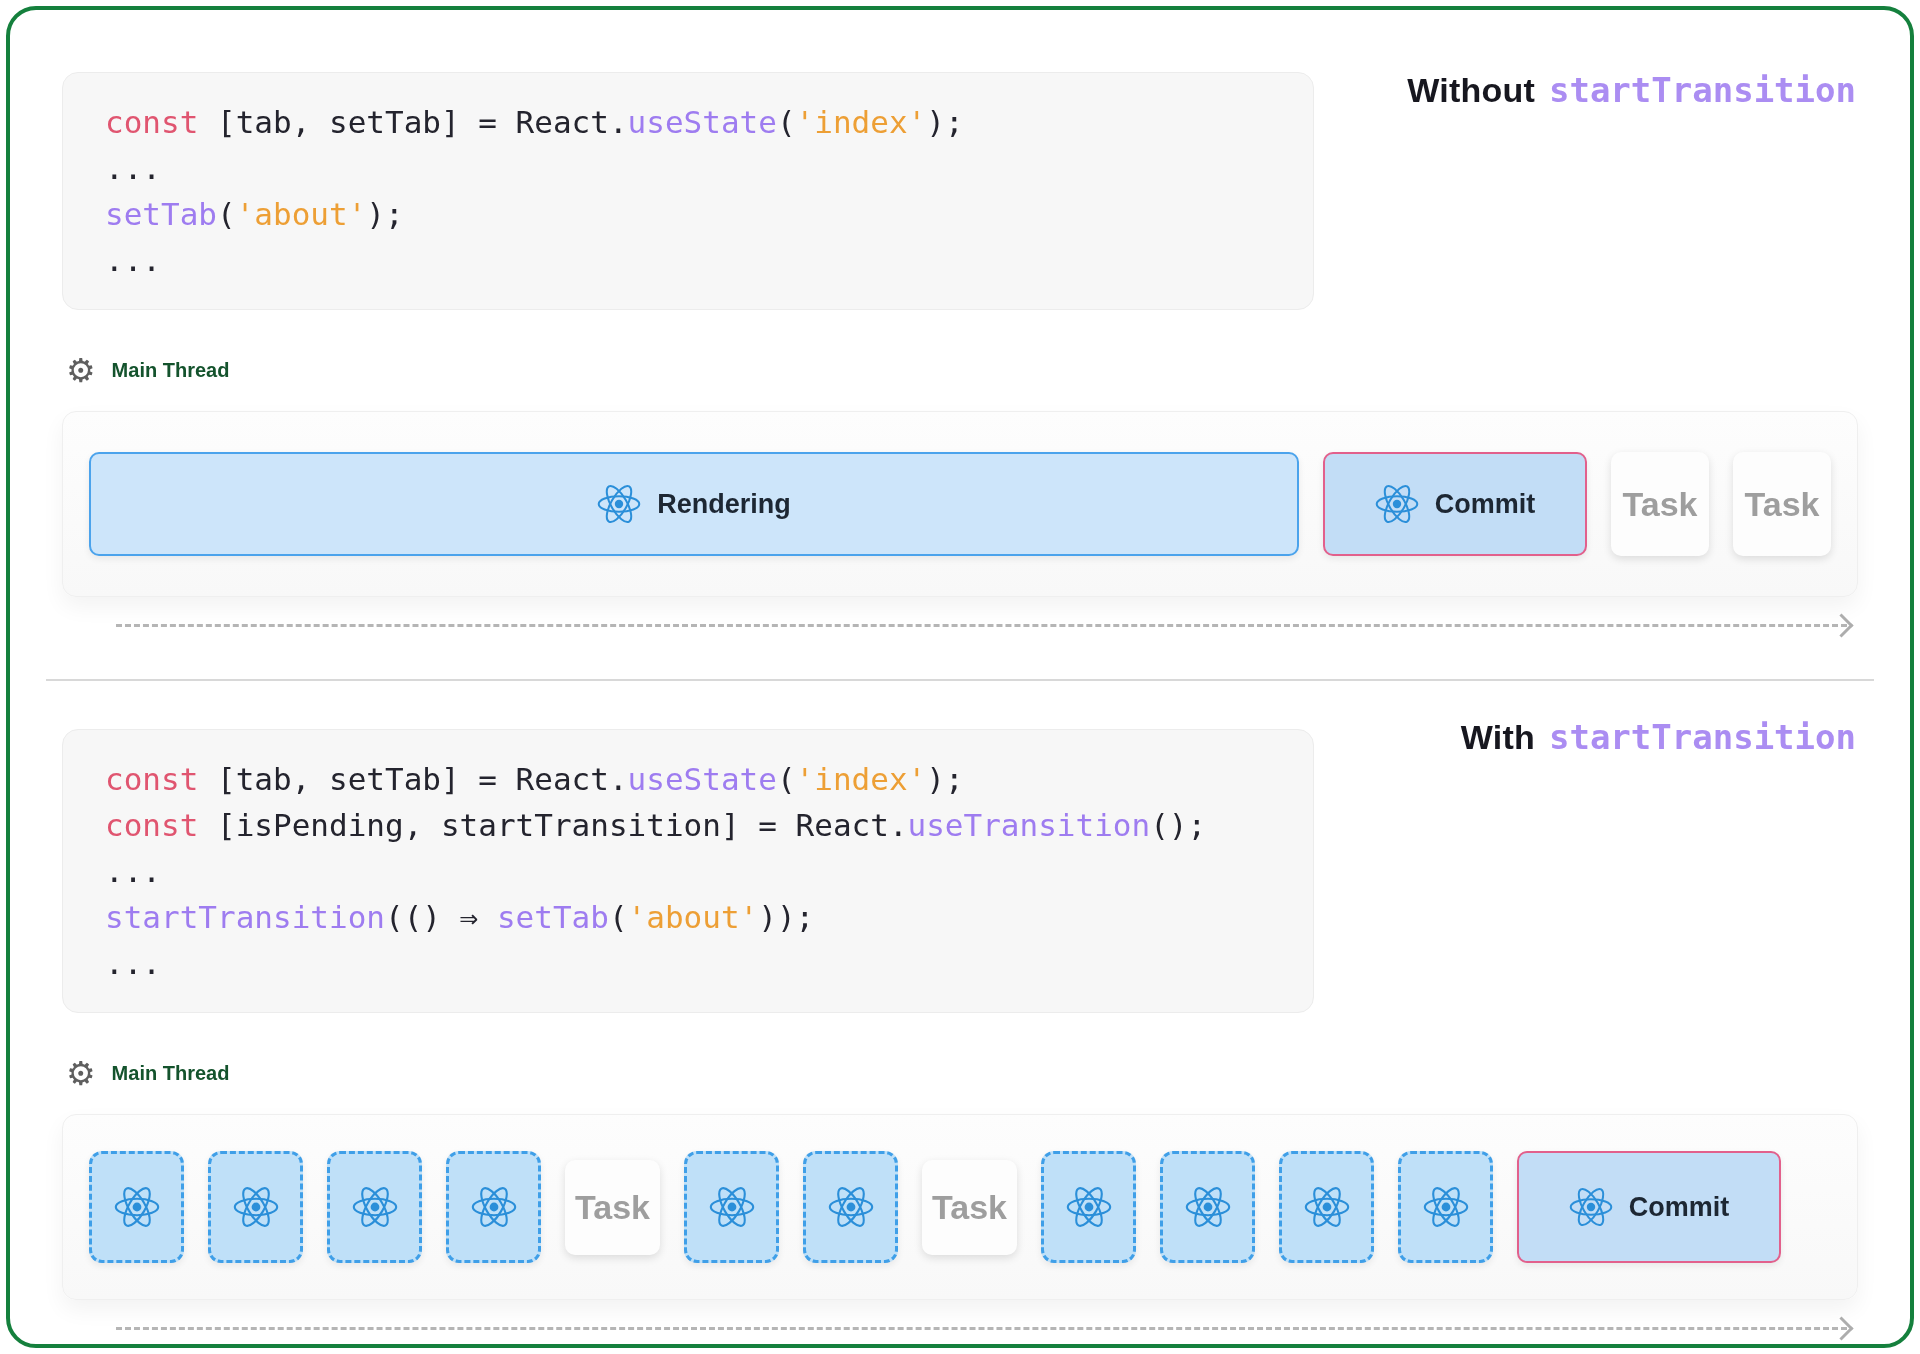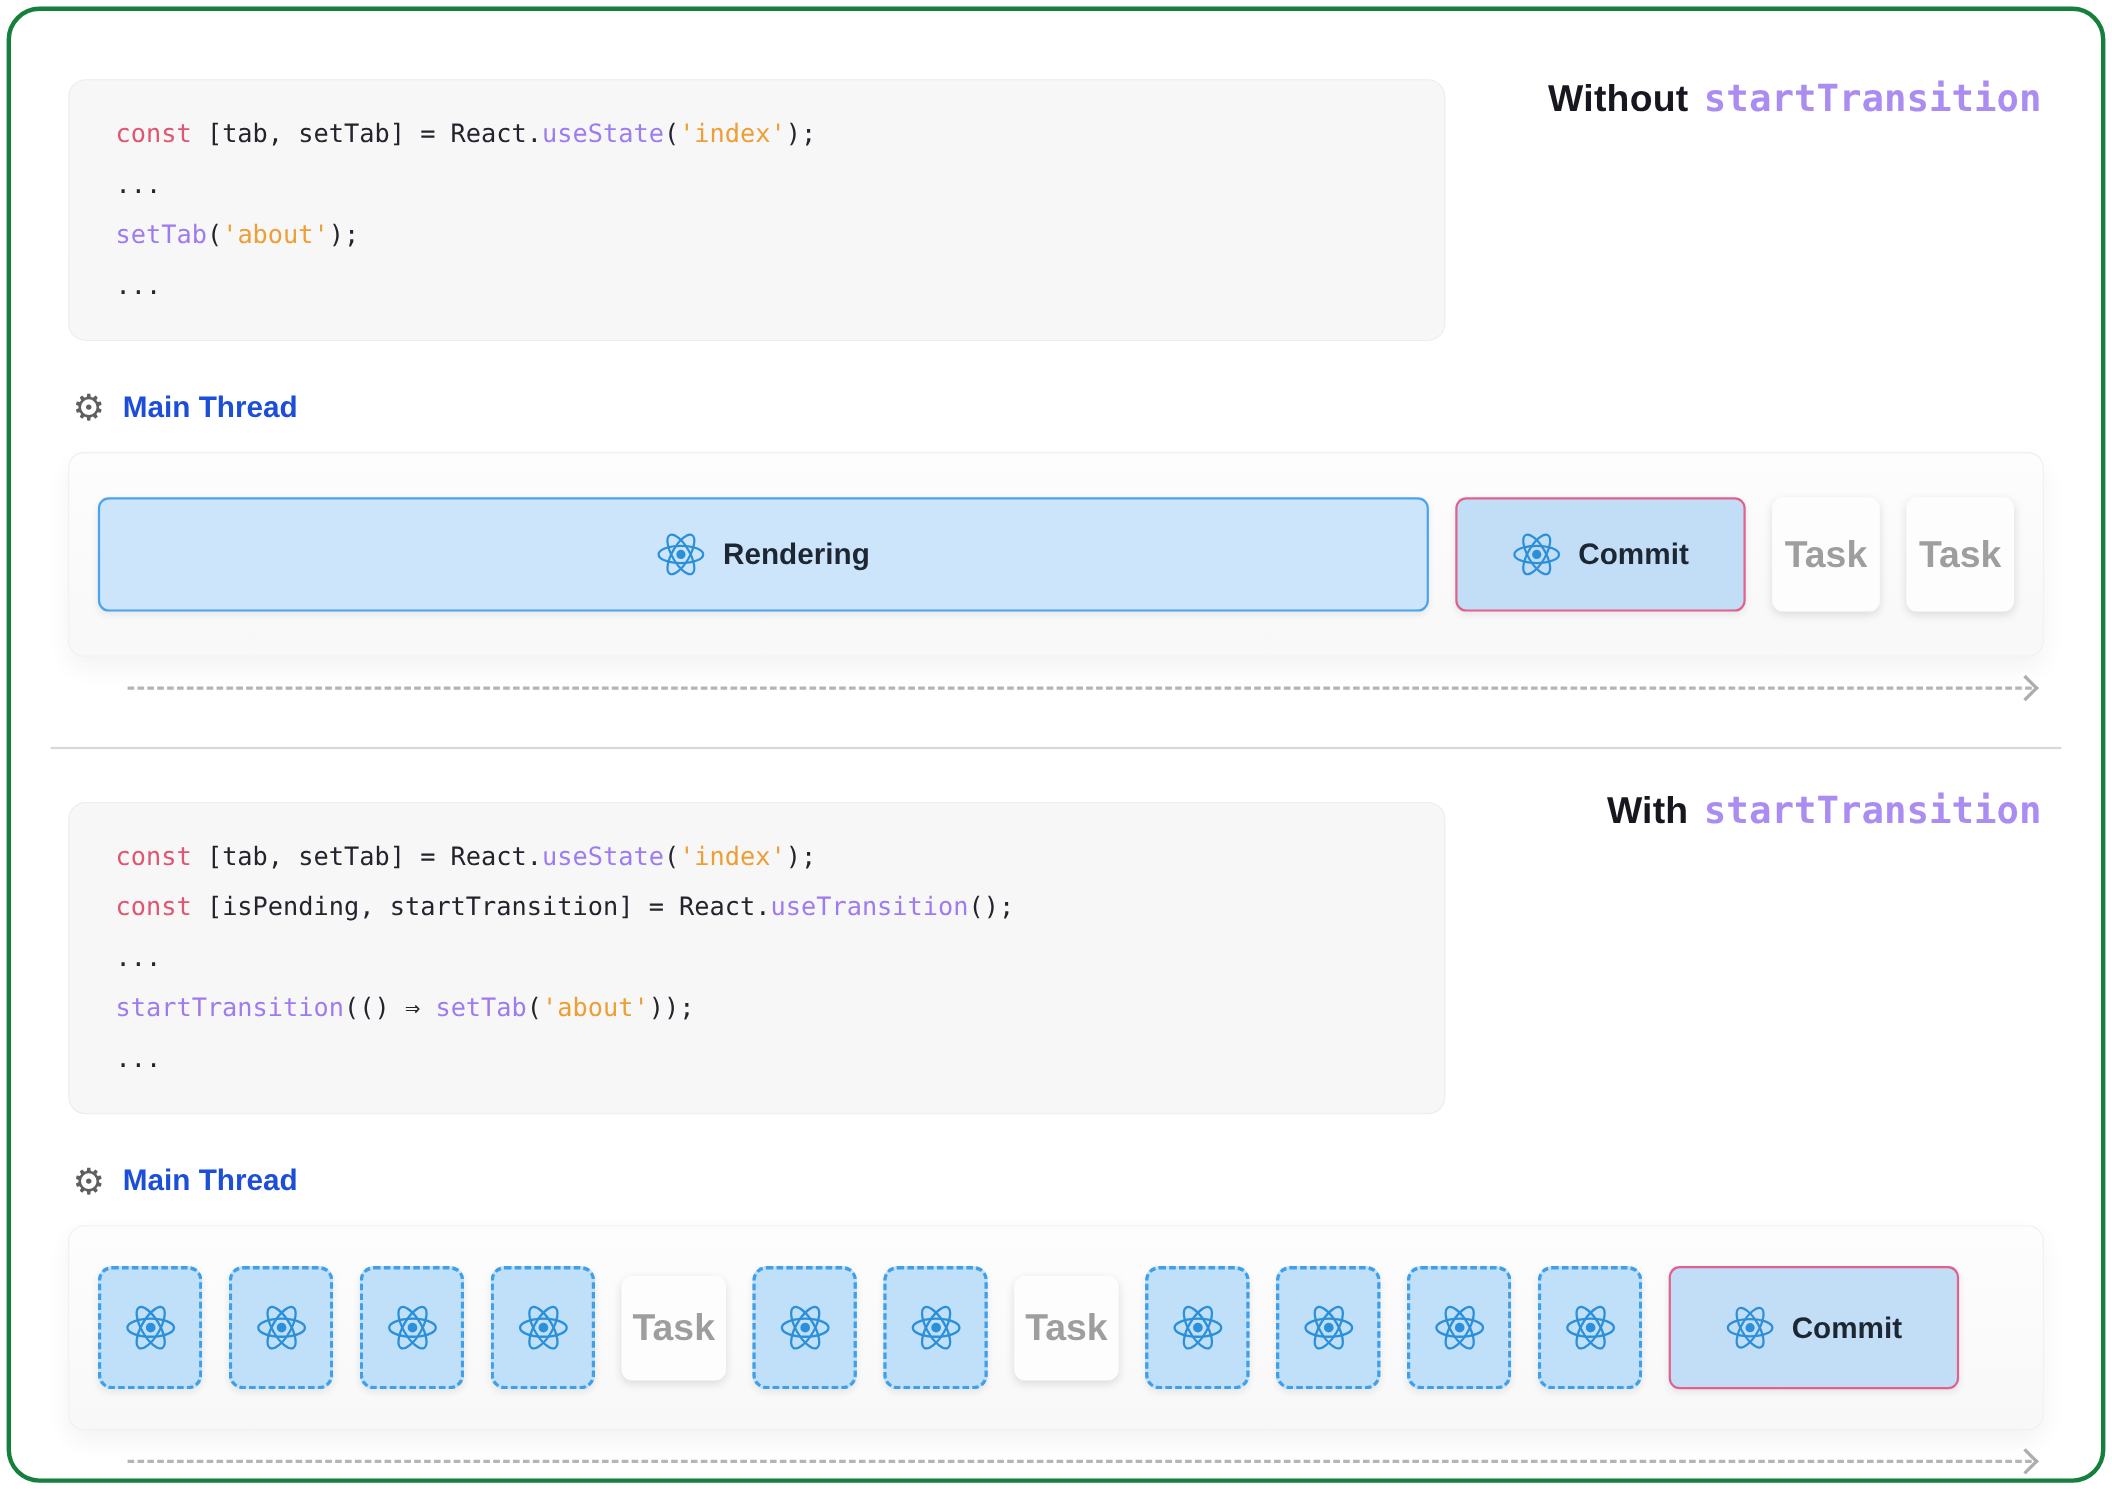--- a/index.html
+++ b/index.html
@@ -23,21 +23,21 @@
   .panel-with { padding-top:48px; }
 
   
   .code-block {
     width:1252px;
     background:#f7f7f7;
     border:1px solid #ececec;
     border-radius:16px;
     padding:26px 42px;
     font-family:"DejaVu Sans Mono", monospace;
-    font-size:23px;
+    font-size:31px;
     line-height:46px;
     white-space:pre;
   }
   .code-line { height:46px; }
   .tok-pl { color:#24242e; }
   .tok-kw { color:#e05570; }
   .tok-fn { color:#9e7cf0; }
   .tok-st { color:#ed9f35; }
 
   
@@ -60,21 +60,21 @@
   .thread-row {
     margin-top:44px;
     display:flex; align-items:center; gap:16px;
     padding-left:4px;
   }
   .gear {
     font-family:"DejaVu Sans", sans-serif;
     font-size:33px; line-height:1;
     color:#5f5f5f;
   }
-  .thread-label { font-size:27px; font-weight:700; color:#1d4ed8; }
+  .thread-label { font-size:20px; font-weight:700; color:#14532d; }
 
   
   .timeline-card {
     margin-top:24px;
     height:186px;
     background:linear-gradient(#fdfdfd,#f8f8f8);
     border:1px solid #efefef;
     border-radius:14px;
     box-shadow:0 10px 22px rgba(0,0,0,0.05);
     display:flex; align-items:center;

